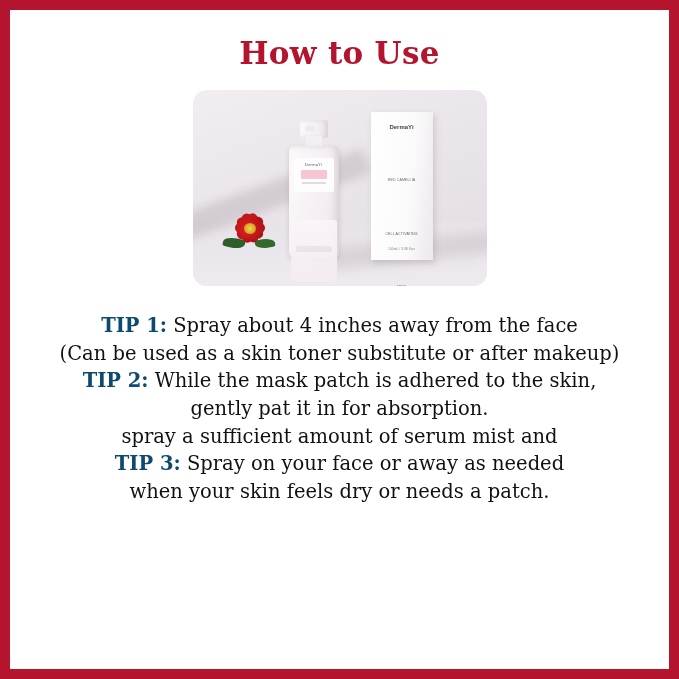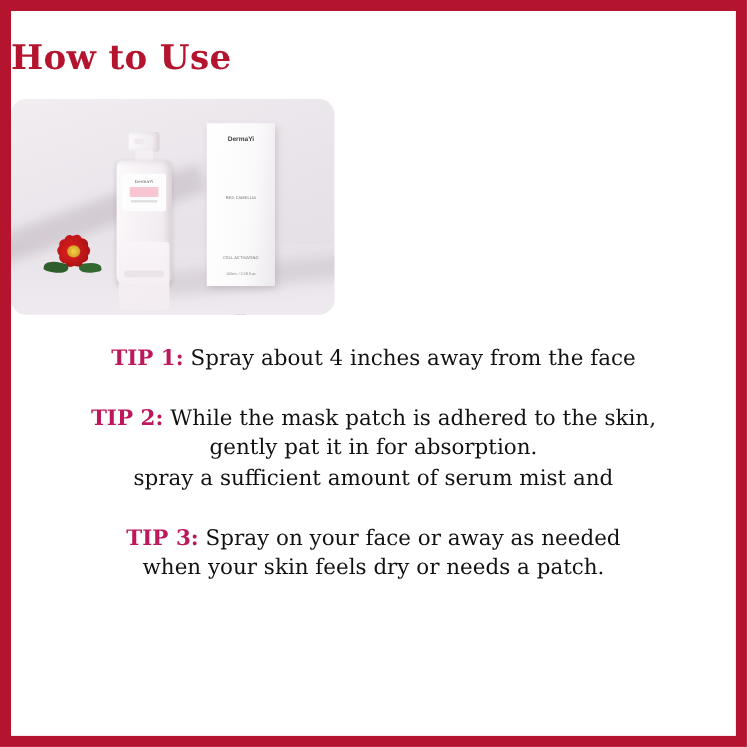--- a/index.html
+++ b/index.html
@@ -15,20 +15,21 @@
   }
   .page {
     position: relative;
     width: 679px;
     height: 679px;
     box-sizing: border-box;
     background: #ffffff;
     border: 10px solid #b4142e;
     display: flex;
     flex-direction: column;
+    align-items: center;
   }
   .title {
     margin-top: 28px;
     font-family: "DejaVu Serif", serif;
     font-weight: bold;
     font-size: 31px;
     color: #b4142e;
     letter-spacing: 0.3px;
     line-height: 1;
   }
@@ -231,23 +232,23 @@
     width: 100%;
     margin-top: 26px;
     text-align: center;
   }
   .tip {
     font-family: "DejaVu Serif", serif;
     font-size: 19.5px;
     color: #111111;
     line-height: 1.42;
   }
-  .tip + .tip { margin-top: 26px; }
+  .tip + .tip { }
   .tip .lbl {
-    color: #be185d;
+    color: #0c4a6e;
     font-weight: bold;
   }
   .tip .ln { display: block; }
 </style>
 </head>
 <body>
 
 <div class="page">
 
   <div class="title">How to Use</div>
@@ -295,20 +296,21 @@
     </div>
   </div>
 
   <div class="tips">
 
     <div class="tip">
       <span class="ln">
         <span class="lbl">TIP 1:</span>
         <span>Spray about 4 inches away from the face</span>
       </span>
+      <span class="ln">(Can be used as a skin toner substitute or after makeup)</span>
     </div>
 
     <div class="tip">
       <span class="ln">
         <span class="lbl">TIP 2:</span>
         <span>While the mask patch is adhered to the skin,</span>
       </span>
       <span class="ln">gently pat it in for absorption.</span>
       <span class="ln">spray a sufficient amount of serum mist and</span>
     </div>

